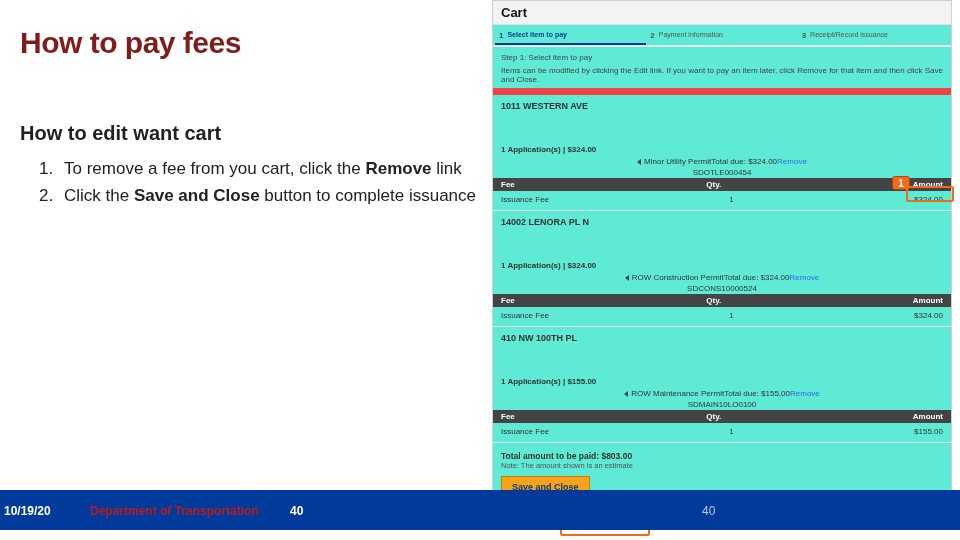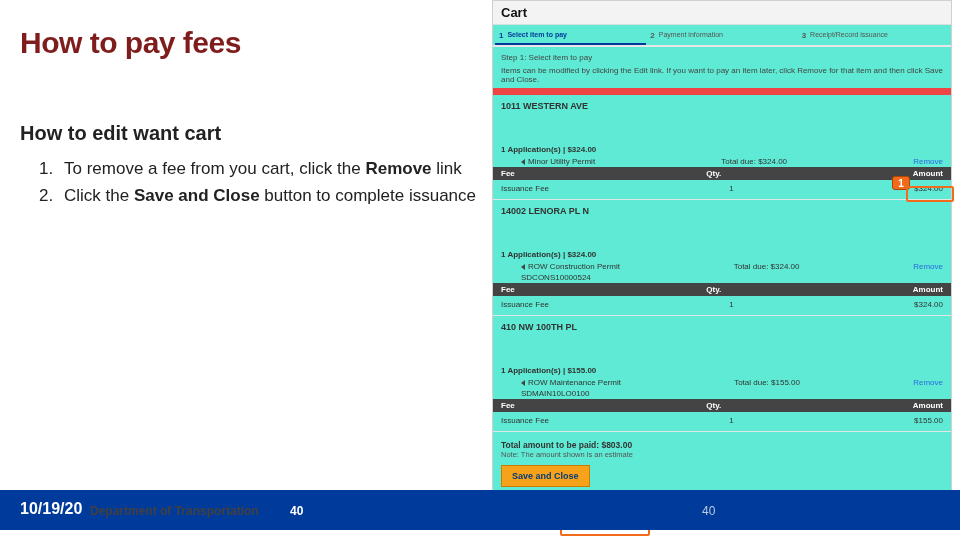--- a/index.html
+++ b/index.html
@@ -7,39 +7,39 @@
   .slide { position: relative; width: 960px; height: 540px; }
 
   
   .title { position: absolute; left: 20px; top: 26px; font-size: 30px; font-weight: 800; color: #7f1d1d; letter-spacing: -0.5px; }
   .subtitle { position: absolute; left: 20px; top: 122px; font-size: 20px; font-weight: 700; color: #222; }
   .instructions { position: absolute; left: 36px; top: 158px; width: 440px; font-size: 17px; color: #222; line-height: 1.25; }
   .instructions li { margin-bottom: 6px; list-style-position: outside; margin-left: 22px; padding-left: 6px; }
 
   .footer { position: absolute; left: 0; bottom: 10px; width: 960px; height: 52px; }
   .footer .bluebar { position: absolute; left: 0; bottom: 0; width: 960px; height: 40px; background: #003b9c; }
-  .footer .date { position: absolute; left: 20px; bottom: 12px; font-size: 16px; font-weight: 700; color: #fff; }
-  .footer .dept { position: absolute; left: 90px; bottom: 12px; font-size: 12px; font-weight: 700; color: #404040; }
+  .footer .date { position: absolute; left: 4px; bottom: 12px; font-size: 12px; font-weight: 700; color: #fff; }
+  .footer .dept { position: absolute; left: 90px; bottom: 12px; font-size: 12px; font-weight: 700; color: #b91c1c; }
   .footer .page { position: absolute; left: 290px; bottom: 12px; font-size: 12px; font-weight: 700; color: #fff; }
   .footer .page2 { position: absolute; left: 702px; bottom: 12px; font-size: 12px; color: #bcd; }
 
   
   .shot { position: absolute; right: 8px; top: 0; width: 460px; height: 520px; border: 1px solid #d0d0d0; background: #5eead4; font-size: 8.5px; color: #333; }
   .shot .cartlabel { background: #f3f3f3; padding: 4px 8px; font-weight: 700; font-size: 13px; color: #111; border-bottom: 1px solid #ddd; }
   .steps { display: flex; border-bottom: 2px solid #e7e7e7; padding: 6px 2px 4px 2px; color: #555; }
   .steps .step { flex: 1; display: flex; gap: 4px; align-items: flex-start; padding: 0 4px; font-size: 7px; }
   .steps .step.active { color: #003b9c; font-weight: 700; border-bottom: 2px solid #003b9c; margin-bottom: -4px; padding-bottom: 3px; }
   .steps .num { font-size: 8px; font-weight: 700; }
   .hint1 { padding: 6px 8px 0 8px; color: #444; font-size: 8px; }
   .hint2 { padding: 4px 8px 4px 8px; color: #444; font-size: 8px; border-bottom: 7px solid #ef4444; }
   .editcart { padding: 8px 8px 6px 8px; font-size: 12px; font-weight: 700; color: #222; border-bottom: 1px solid #e5e5e5; letter-spacing: 0.5px;}
   .item { border-bottom: 1px solid #e5e5e5; }
   .item .addr { padding: 6px 8px 1px 8px; font-weight: 700; font-size: 9px; }
   .item .sub { padding: 0 8px 2px 8px; font-weight: 700; font-size: 8px; margin-top: 33px; }
-  .item .row { display: flex; padding: 1px 8px; justify-content: space-between; font-size: 8px; margin-left: 20px; }
+  .item .row { display: flex; padding: 1px 8px; justify-content: center; font-size: 8px; }
   .item .permit { color: #333; }
   .item .remove { color: #2b6cdf; text-align: right; font-size: 8px; }
   .item .feehdr { display:flex; background: #444; color: #fff; padding: 2px 8px; justify-content: space-between; font-weight:700; font-size:8px; }
   .item .feerow { display:flex; padding: 4px 8px 6px 8px; justify-content: space-between; font-size:8px; }
   .totals { padding: 8px 8px 0 8px; font-size: 8.5px; }
   .totals .tot { font-weight:700; }
   .totals .note { font-size:7.5px; color:#555; }
   .saveclose { display:inline-block; margin: 6px 8px 8px 8px; background: #f7a21b; color: #003b7a; font-weight: 700; font-size: 9px; padding: 5px 10px; border: 1px solid #cc7a00; }
 
   
@@ -87,20 +87,23 @@
 
     
     <div class="item">
       <div class="addr">1011 WESTERN AVE</div>
       <div class="sub">1 Application(s) | $324.00</div>
       <div class="row">
         <span class="permit"><span class="chev"></span><span>Minor Utility Permit</span></span>
         <span>Total due: $324.00</span>
         <a class="remove">Remove</a>
       </div>
+      <div class="row">
+          <span>SDOTLE000454</span>
+        </div>
       <div class="feehdr">
         <span>Fee</span>
         <span>Qty.</span>
         <span>Amount</span>
       </div>
       <div class="feerow">
         <span>Issuance Fee</span>
         <span>1</span>
         <span>$324.00</span>
       </div>

